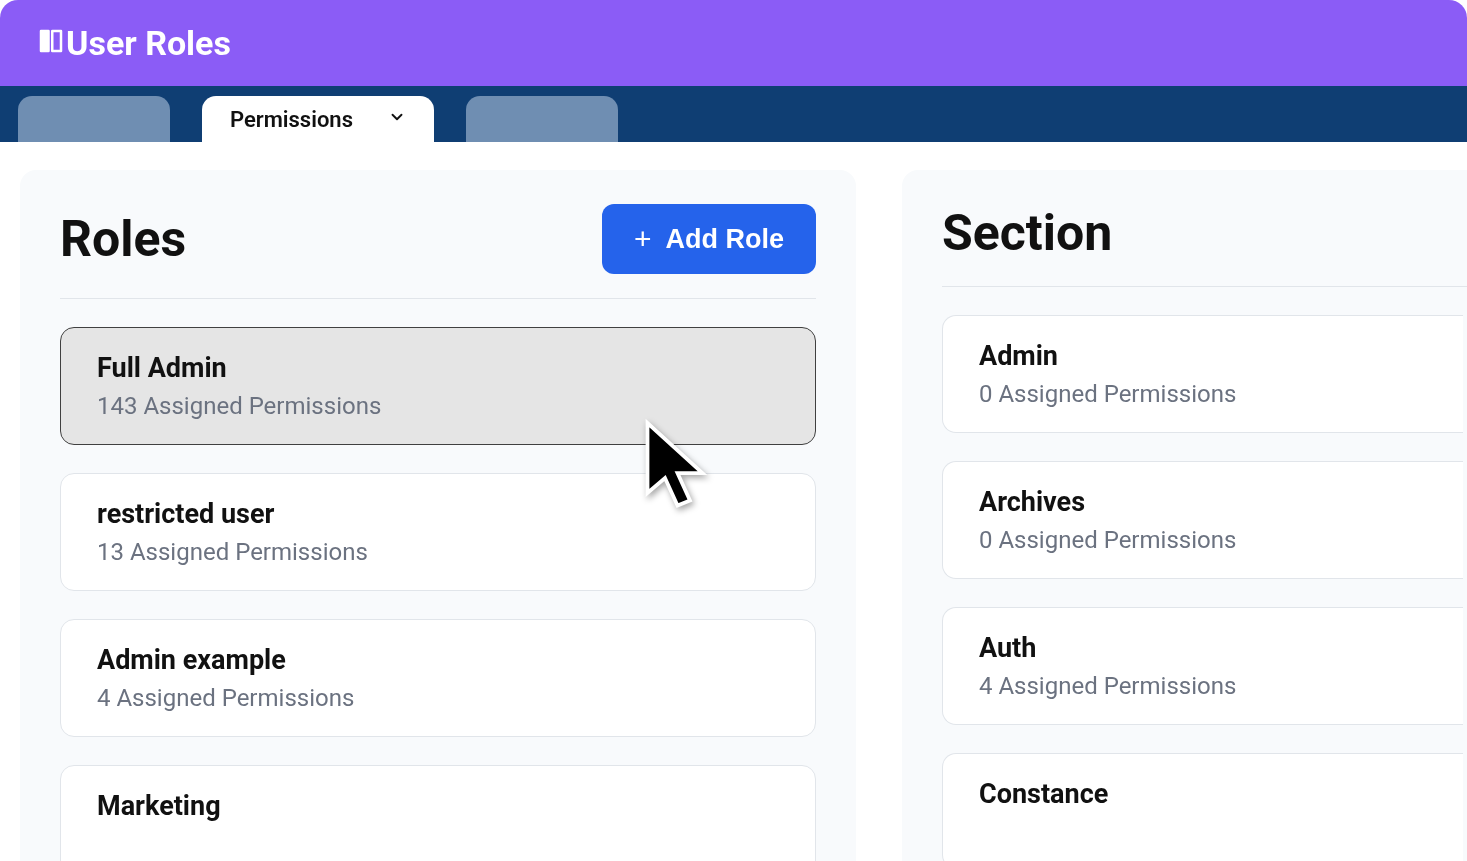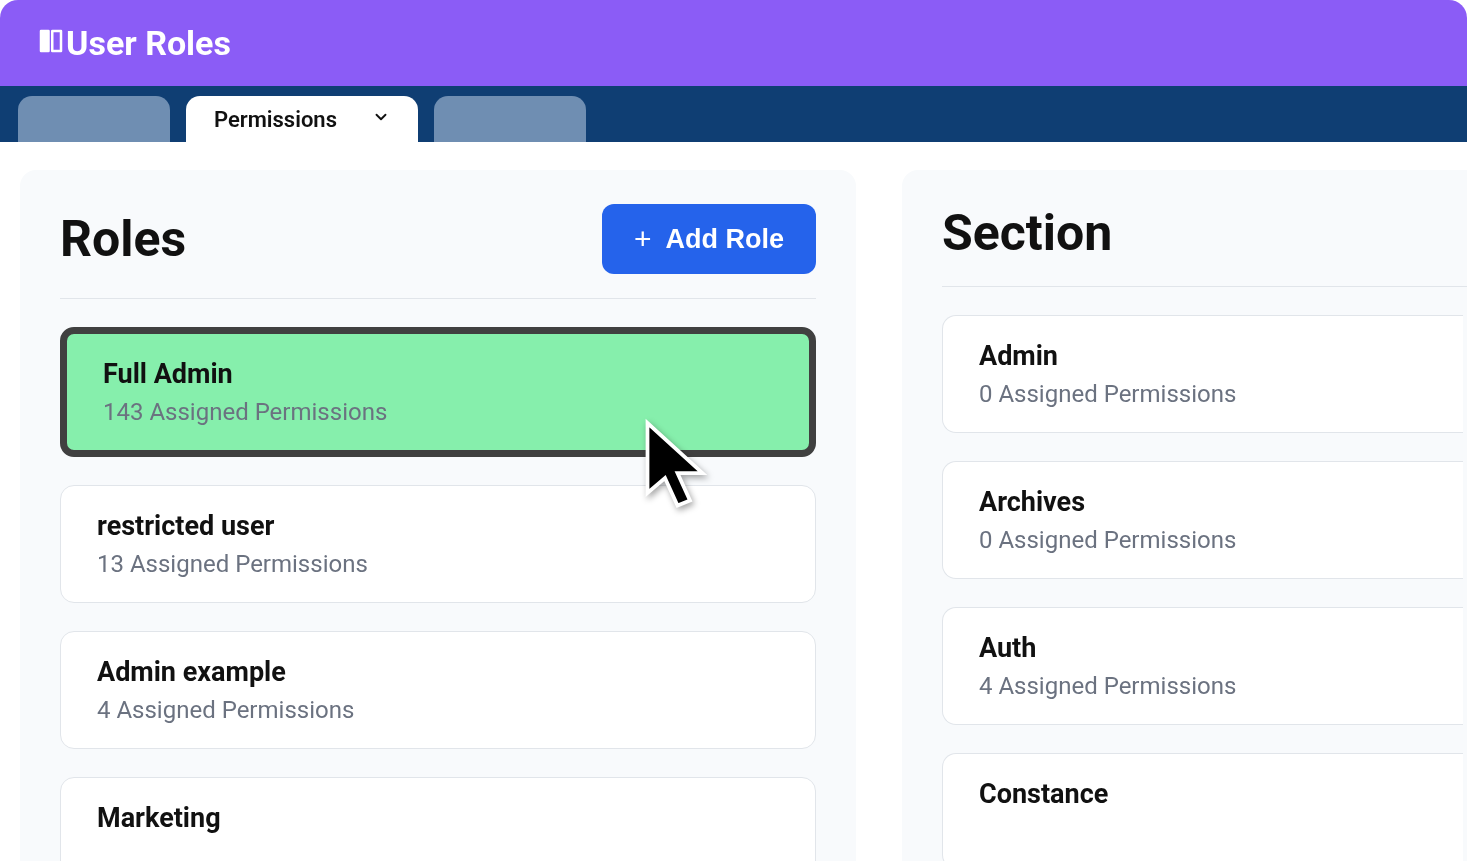--- a/index.html
+++ b/index.html
@@ -40,21 +40,21 @@
       align-items: flex-end;
       padding-left: 18px;
     }
     .tab {
       height: 46px;
       border-radius: 14px 14px 0 0;
       display: flex;
       align-items: center;
       padding: 16px 28px;
       gap: 30px;
-      margin-right: 16px;
+      margin-right: 32px;
     }
     .tab-placeholder {
       background: #6f8eb2;
       width: 152px;
     }
     .tab-active {
       background: #fff;
       width: 232px;
       justify-content: space-between;
     }
@@ -118,22 +118,22 @@
     }
     .card {
       background: #fff;
       border: 1px solid #e1e5ea;
       border-radius: 14px;
       padding: 24px 36px;
       margin-bottom: 28px;
       cursor: pointer;
     }
     .card.selected {
-      background: #86efac;
-      border: 7px solid #404040;
+      background: #e5e5e5;
+      border: 1px solid #404040;
     }
     .card-title {
       font-size: 27px;
       font-weight: 700;
       color: #111;
       margin-bottom: 8px;
     }
     .card-sub {
       font-size: 24px;
       color: #6b7280;

